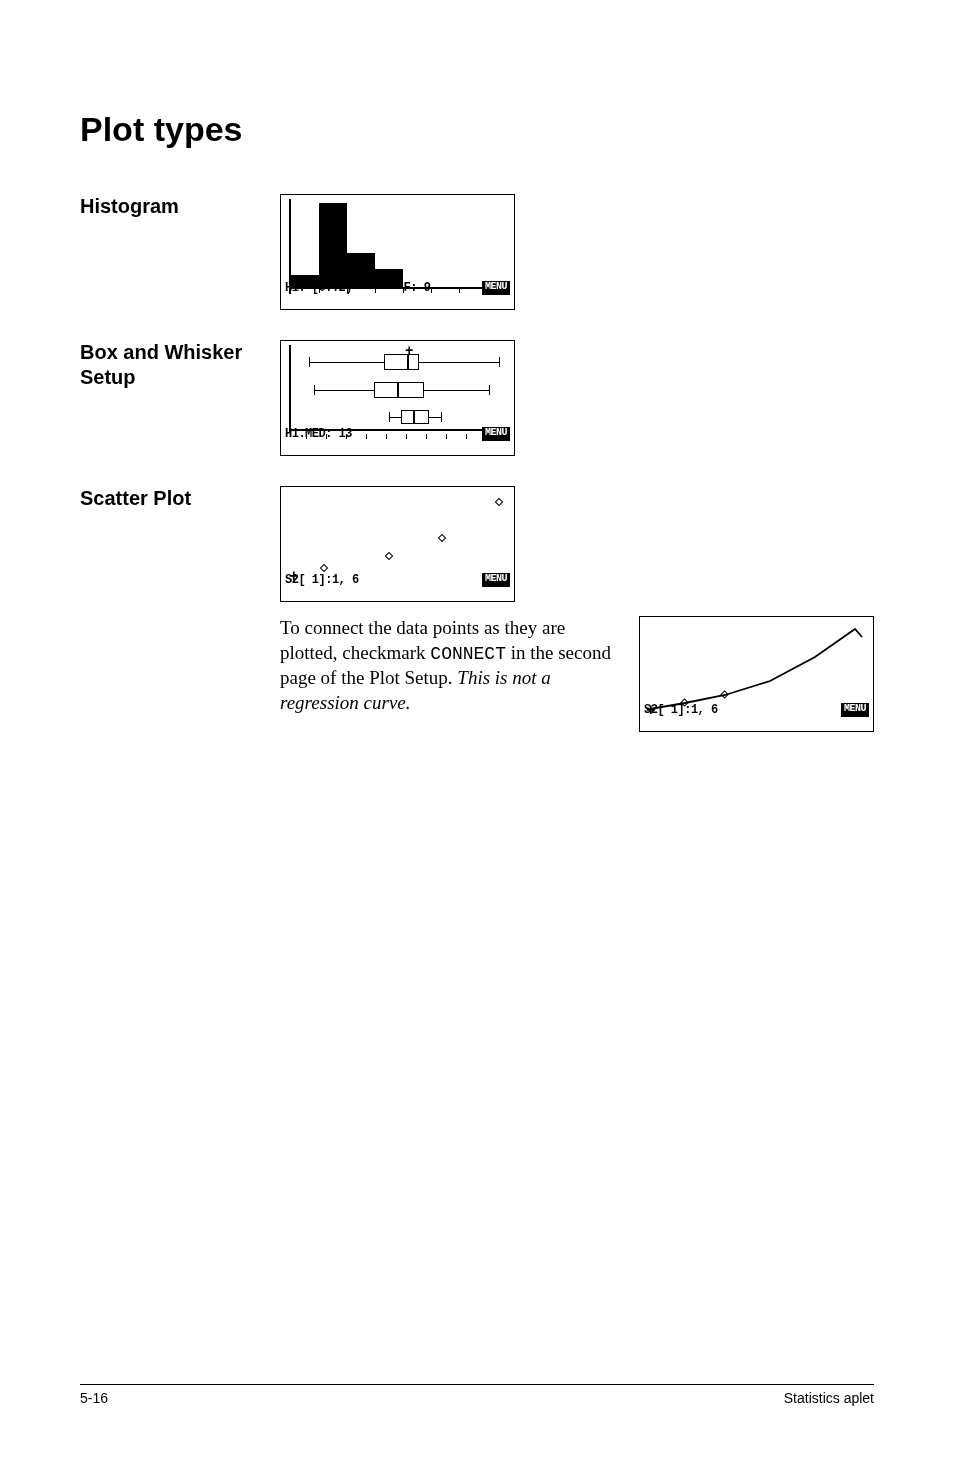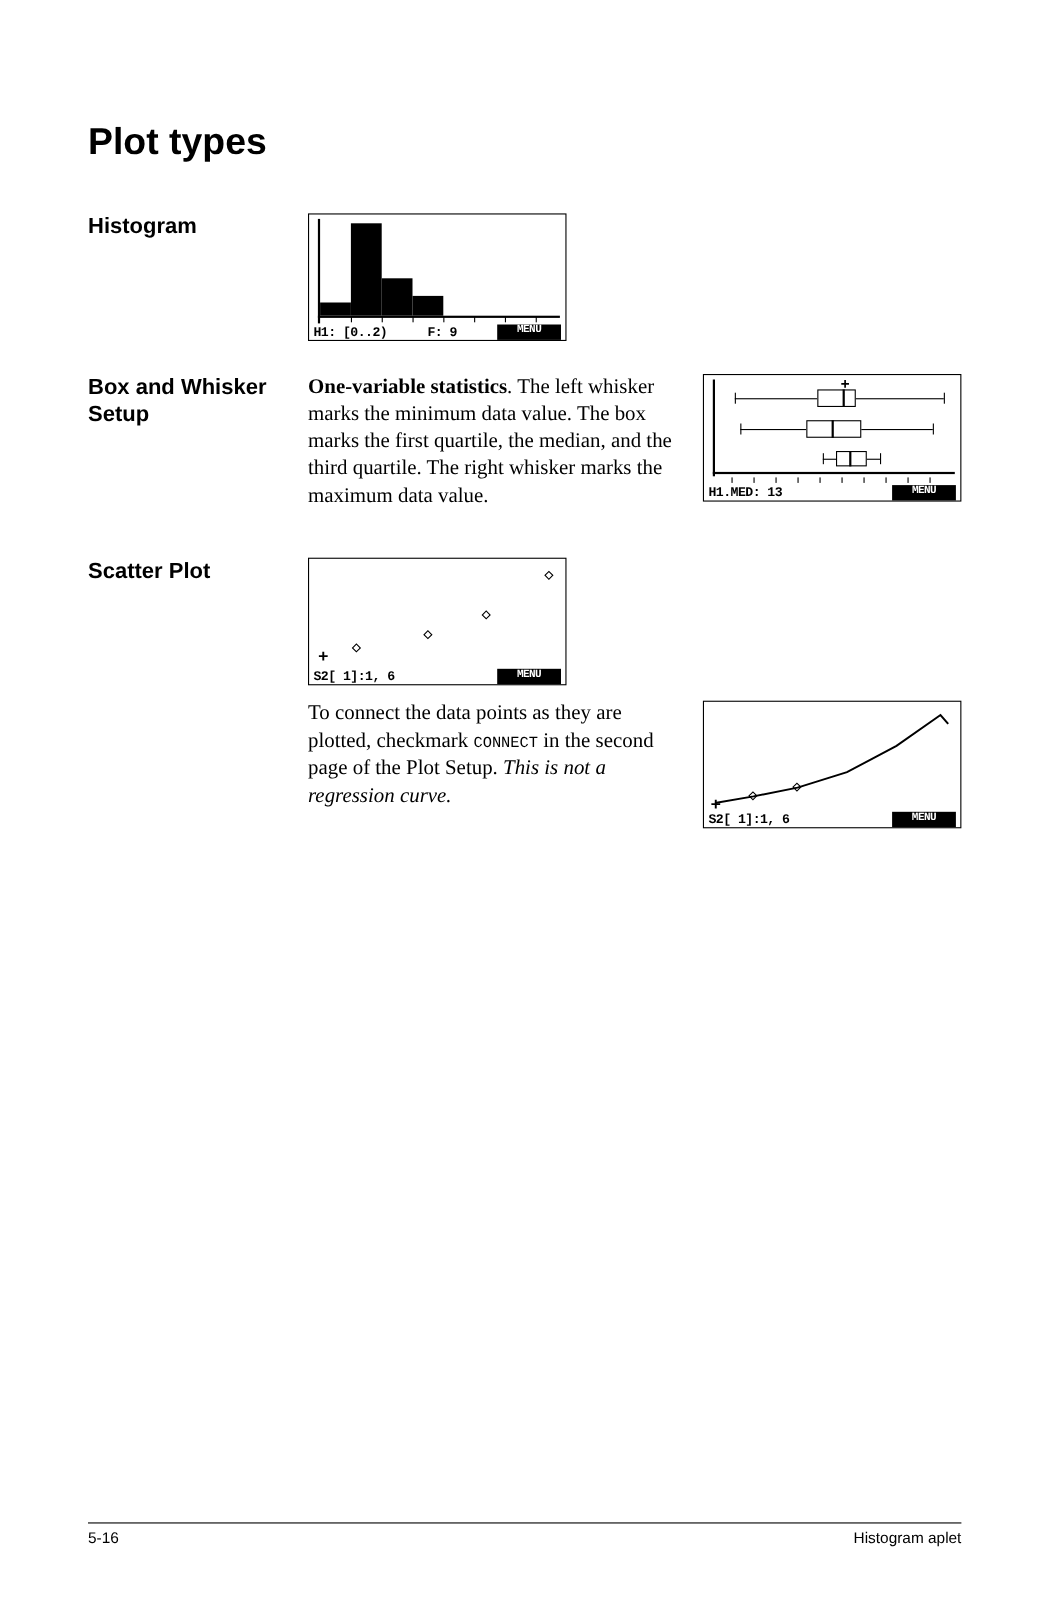--- a/index.html
+++ b/index.html
@@ -35,21 +35,21 @@
     flex: 1;
   }
   .section-content p {
     font-size: 19px;
     line-height: 1.3;
     margin-bottom: 14px;
   }
   .section-content p:last-child { margin-bottom: 0; }
   .bold { font-weight: bold; }
   .italic { font-style: italic; }
-  .tt { font-family: 'Courier New', monospace; font-size: 14px; }
+  .tt { font-family: 'Courier New', monospace; font-size: 18px; }
   .keybox {
     display: inline-block;
     border: 1px solid #000;
     border-radius: 3px;
     padding: 0 5px;
     font-size: 16px;
     line-height: 1.1;
     vertical-align: baseline;
   }
   .text-with-screen {
@@ -63,34 +63,34 @@
     width: 235px;
     height: 116px;
     flex-shrink: 0;
     position: relative;
     font-family: 'Courier New', monospace;
     font-size: 12px;
     background: #fff;
   }
   .screen-status {
     position: absolute;
-    bottom: 0;
+    bottom: 14px;
     left: 4px;
     right: 4px;
     display: flex;
     justify-content: space-between;
     font-size: 12px;
     font-weight: bold;
     letter-spacing: -0.5px;
   }
   .menu-box {
     display: inline-block;
     background: #000;
     color: #fff;
-    padding: 0 18px;
+    padding: 0 3px;
     font-size: 10px;
     font-weight: bold;
   }
   .axis-line { position:absolute; background:#000; }
 
   
   .histogram-plot .yaxis { left: 8px; top: 4px; width: 1.5px; height: 95px; }
   .histogram-plot .xaxis { left: 8px; top: 92px; width: 220px; height: 1.5px; }
   .histogram-plot .bar1 { position:absolute; background:#000; left: 10px; top: 80px; width: 28px; height: 12px; }
   .histogram-plot .bar2 { position:absolute; background:#000; left: 38px; top: 8px; width: 28px; height: 84px; }
@@ -163,21 +163,20 @@
         </div>
       </div>
     </div>
   </div>
 </div>
 
 <div class="section">
   <div class="section-label">Box and Whisker Setup</div>
   <div class="section-content">
     <div class="text-with-screen">
-      <p><span class="bold">One-variable statistics</span><span>. The left whisker marks the minimum data value. The box marks the first quartile, the median, and the third quartile. The right whisker marks the maximum data value.</span></p>
       <div class="screen box-plot">
         <div class="axis-line yaxis"></div>
         <div class="axis-line xaxis"></div>
         <div class="tick" style="left:25px"></div>
           <div class="tick" style="left:45px"></div>
           <div class="tick" style="left:65px"></div>
           <div class="tick" style="left:85px"></div>
           <div class="tick" style="left:105px"></div>
           <div class="tick" style="left:125px"></div>
           <div class="tick" style="left:145px"></div>
@@ -256,15 +255,15 @@
         </div>
       </div>
     </div>
   </div>
 </div>
 
 <div class="footer">
   <hr class="footer-rule">
   <div class="footer-row">
     <span>5-16</span>
-    <span>Histogram aplet</span>
+    <span>Statistics aplet</span>
   </div>
 </div>
 
 </body></html>

